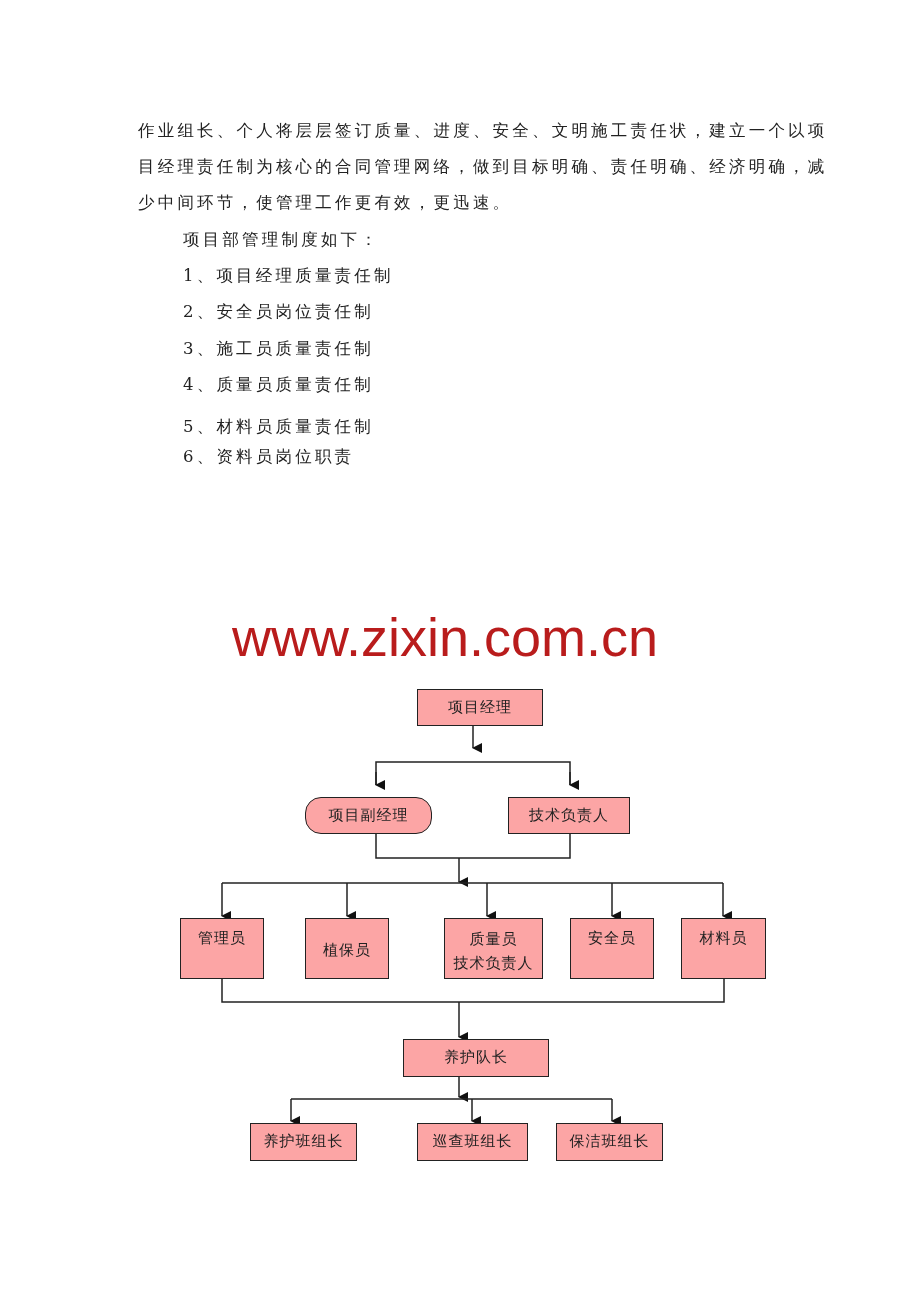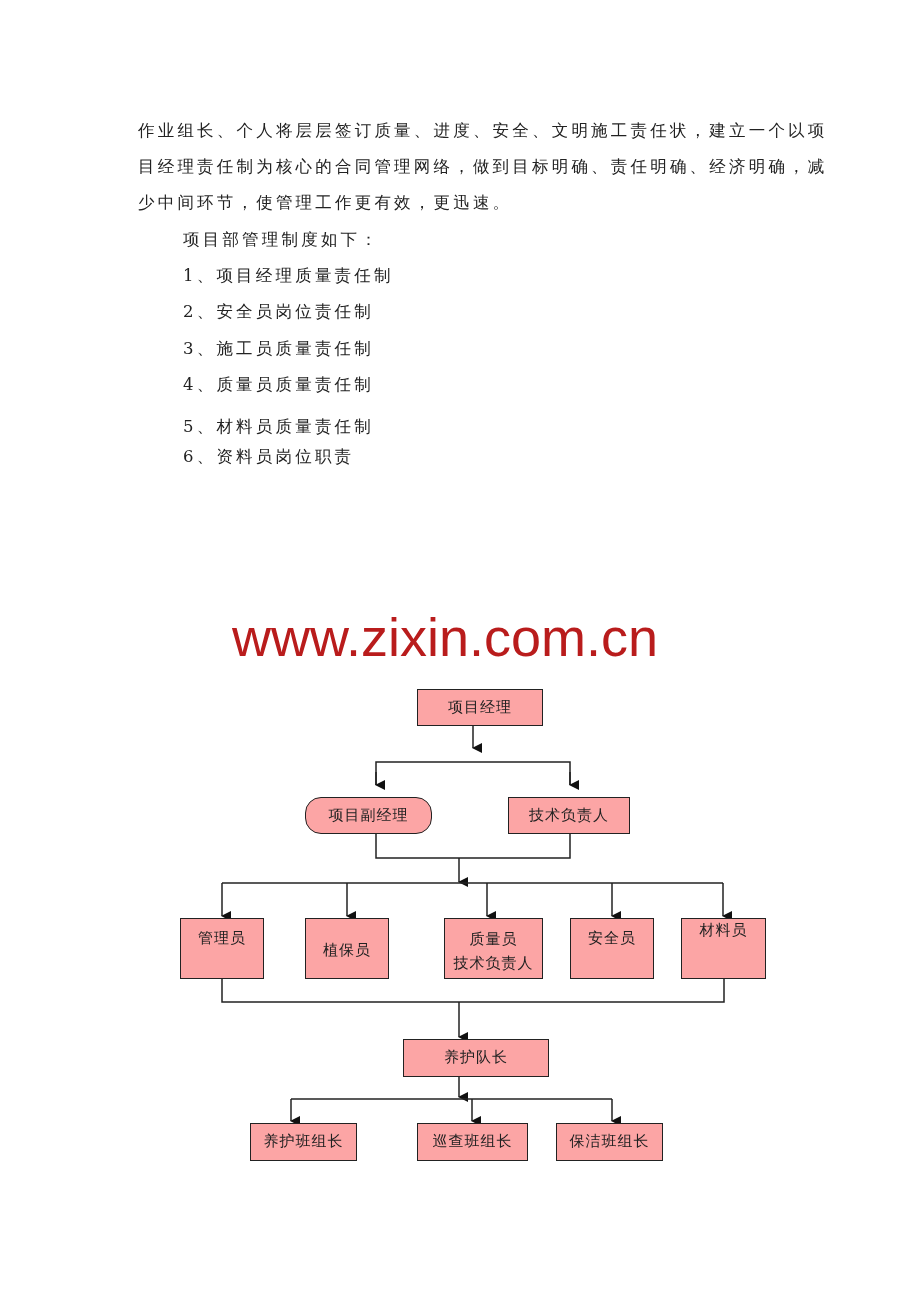--- a/index.html
+++ b/index.html
@@ -83,21 +83,21 @@
     <span></span>
   </div>
 <div class="box" style="left:444px;top:918px;width:99px;height:61px;padding-top:8px;line-height:24px;">
     <span>质量员</span>
     <span>技术负责人</span>
   </div>
 <div class="box" style="left:570px;top:918px;width:84px;height:61px;padding-top:8px;line-height:22px;">
     <span>安全员</span>
     <span></span>
   </div>
-<div class="box" style="left:681px;top:918px;width:85px;height:61px;line-height:22px;">
+<div class="box" style="left:681px;top:918px;width:85px;height:61px;padding-top:8px;line-height:22px;">
     <span>材料员</span>
     <span></span>
   </div>
 
 <div class="box" style="left:403px;top:1039px;width:146px;height:38px;line-height:35px;">
     <span>养护队长</span>
   </div>
 
 <div class="box" style="left:250px;top:1123px;width:107px;height:38px;line-height:35px;">
     <span>养护班组长</span>

